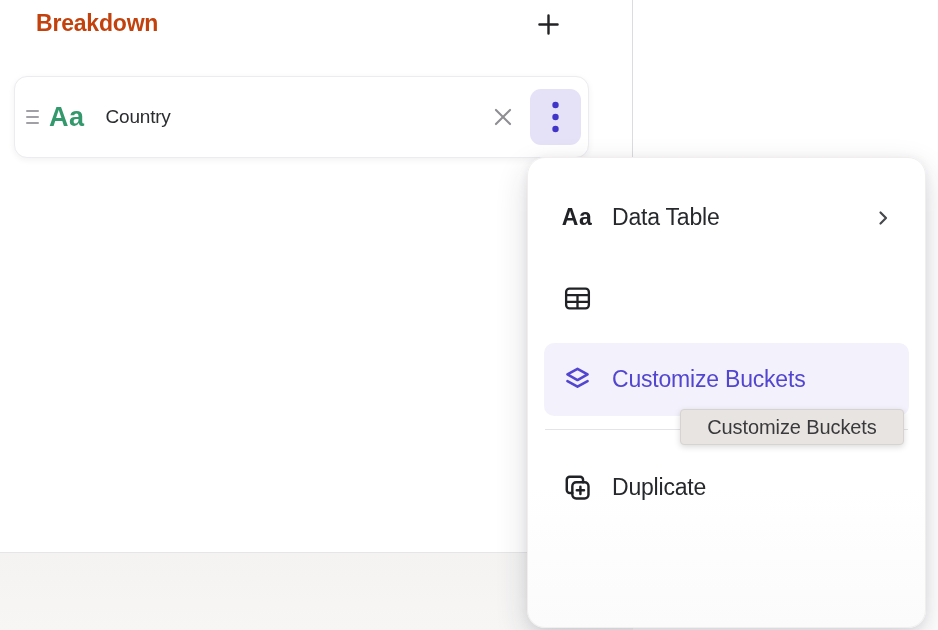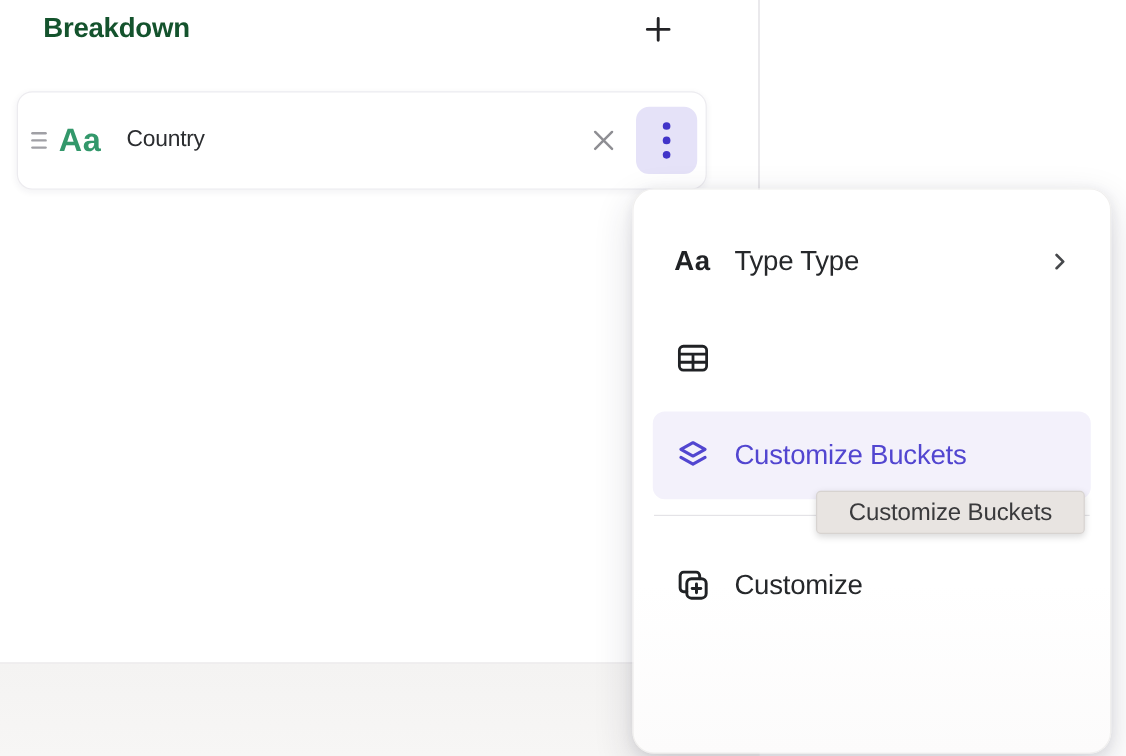--- a/index.html
+++ b/index.html
@@ -6,21 +6,21 @@
   html,body { margin:0; padding:0; }
   body {
     width:938px; height:630px; position:relative; overflow:hidden;
     background:#ffffff;
     font-family:"Liberation Sans", sans-serif;
     color:#26282b;
   }
 
   
   .panel-header { position:absolute; left:36px; top:7px; width:560px; display:flex; align-items:flex-start; }
-  .panel-title { font-size:23px; font-weight:700; letter-spacing:-0.2px; color:#14532d; line-height:32px; }
+  .panel-title { font-size:23px; font-weight:700; letter-spacing:-0.2px; color:#c2410c; line-height:32px; }
   .add-btn {
     position:absolute; left:495px; top:0; width:34px; height:34px;
     display:flex; align-items:center; justify-content:center;
     background:transparent; border:none; cursor:pointer; padding:0;
   }
 
   .v-divider { position:absolute; left:632px; top:0; width:1px; height:553px; background:#dcdbdf; }
   .bottom-strip {
     position:absolute; left:0; top:552px; width:633px; height:78px;
     border-top:1px solid #e6e5e7;
@@ -119,21 +119,21 @@
     </span>
   </button>
 </div>
 
 <div class="context-menu">
 
   <div class="menu-item">
     <span class="mi-icon">
       <span class="mi-glyph">Aa</span>
     </span>
-    <span class="mi-label">Type Type</span>
+    <span class="mi-label">Data Table</span>
     <span class="mi-caret">
       <svg width="20" height="20" viewBox="0 0 20 20" fill="none" stroke="#46484b" stroke-width="2.2" stroke-linecap="round" stroke-linejoin="round">
         <path d="M7.5 4.5 L13 10 L7.5 15.5"></path>
       </svg>
     </span>
   </div>
 
   <div class="menu-item">
     <span class="mi-icon">
       <svg width="31" height="31" viewBox="0 0 24 24" fill="none" stroke="#202225" stroke-width="1.8" stroke-linejoin="round">
@@ -157,18 +157,18 @@
 
 
   <div class="menu-item">
     <span class="mi-icon">
       <svg width="31" height="31" viewBox="0 0 24 24" fill="none" stroke="#202225" stroke-width="1.9" stroke-linecap="round" stroke-linejoin="round">
         <rect x="8" y="8" width="12.5" height="12.5" rx="3"></rect>
         <path d="M16.3 8 V6 a2.3 2.3 0 0 0 -2.3 -2.3 H6 A2.3 2.3 0 0 0 3.7 6 v8 a2.3 2.3 0 0 0 2.3 2.3 h2"></path>
         <path d="M14.25 11.4 V17 M11.45 14.2 H17.05"></path>
       </svg>
     </span>
-    <span class="mi-label">Customize</span>
+    <span class="mi-label">Duplicate</span>
   </div>
 
 </div>
 
 <div class="tooltip">Customize Buckets</div>
 
 </body></html>

